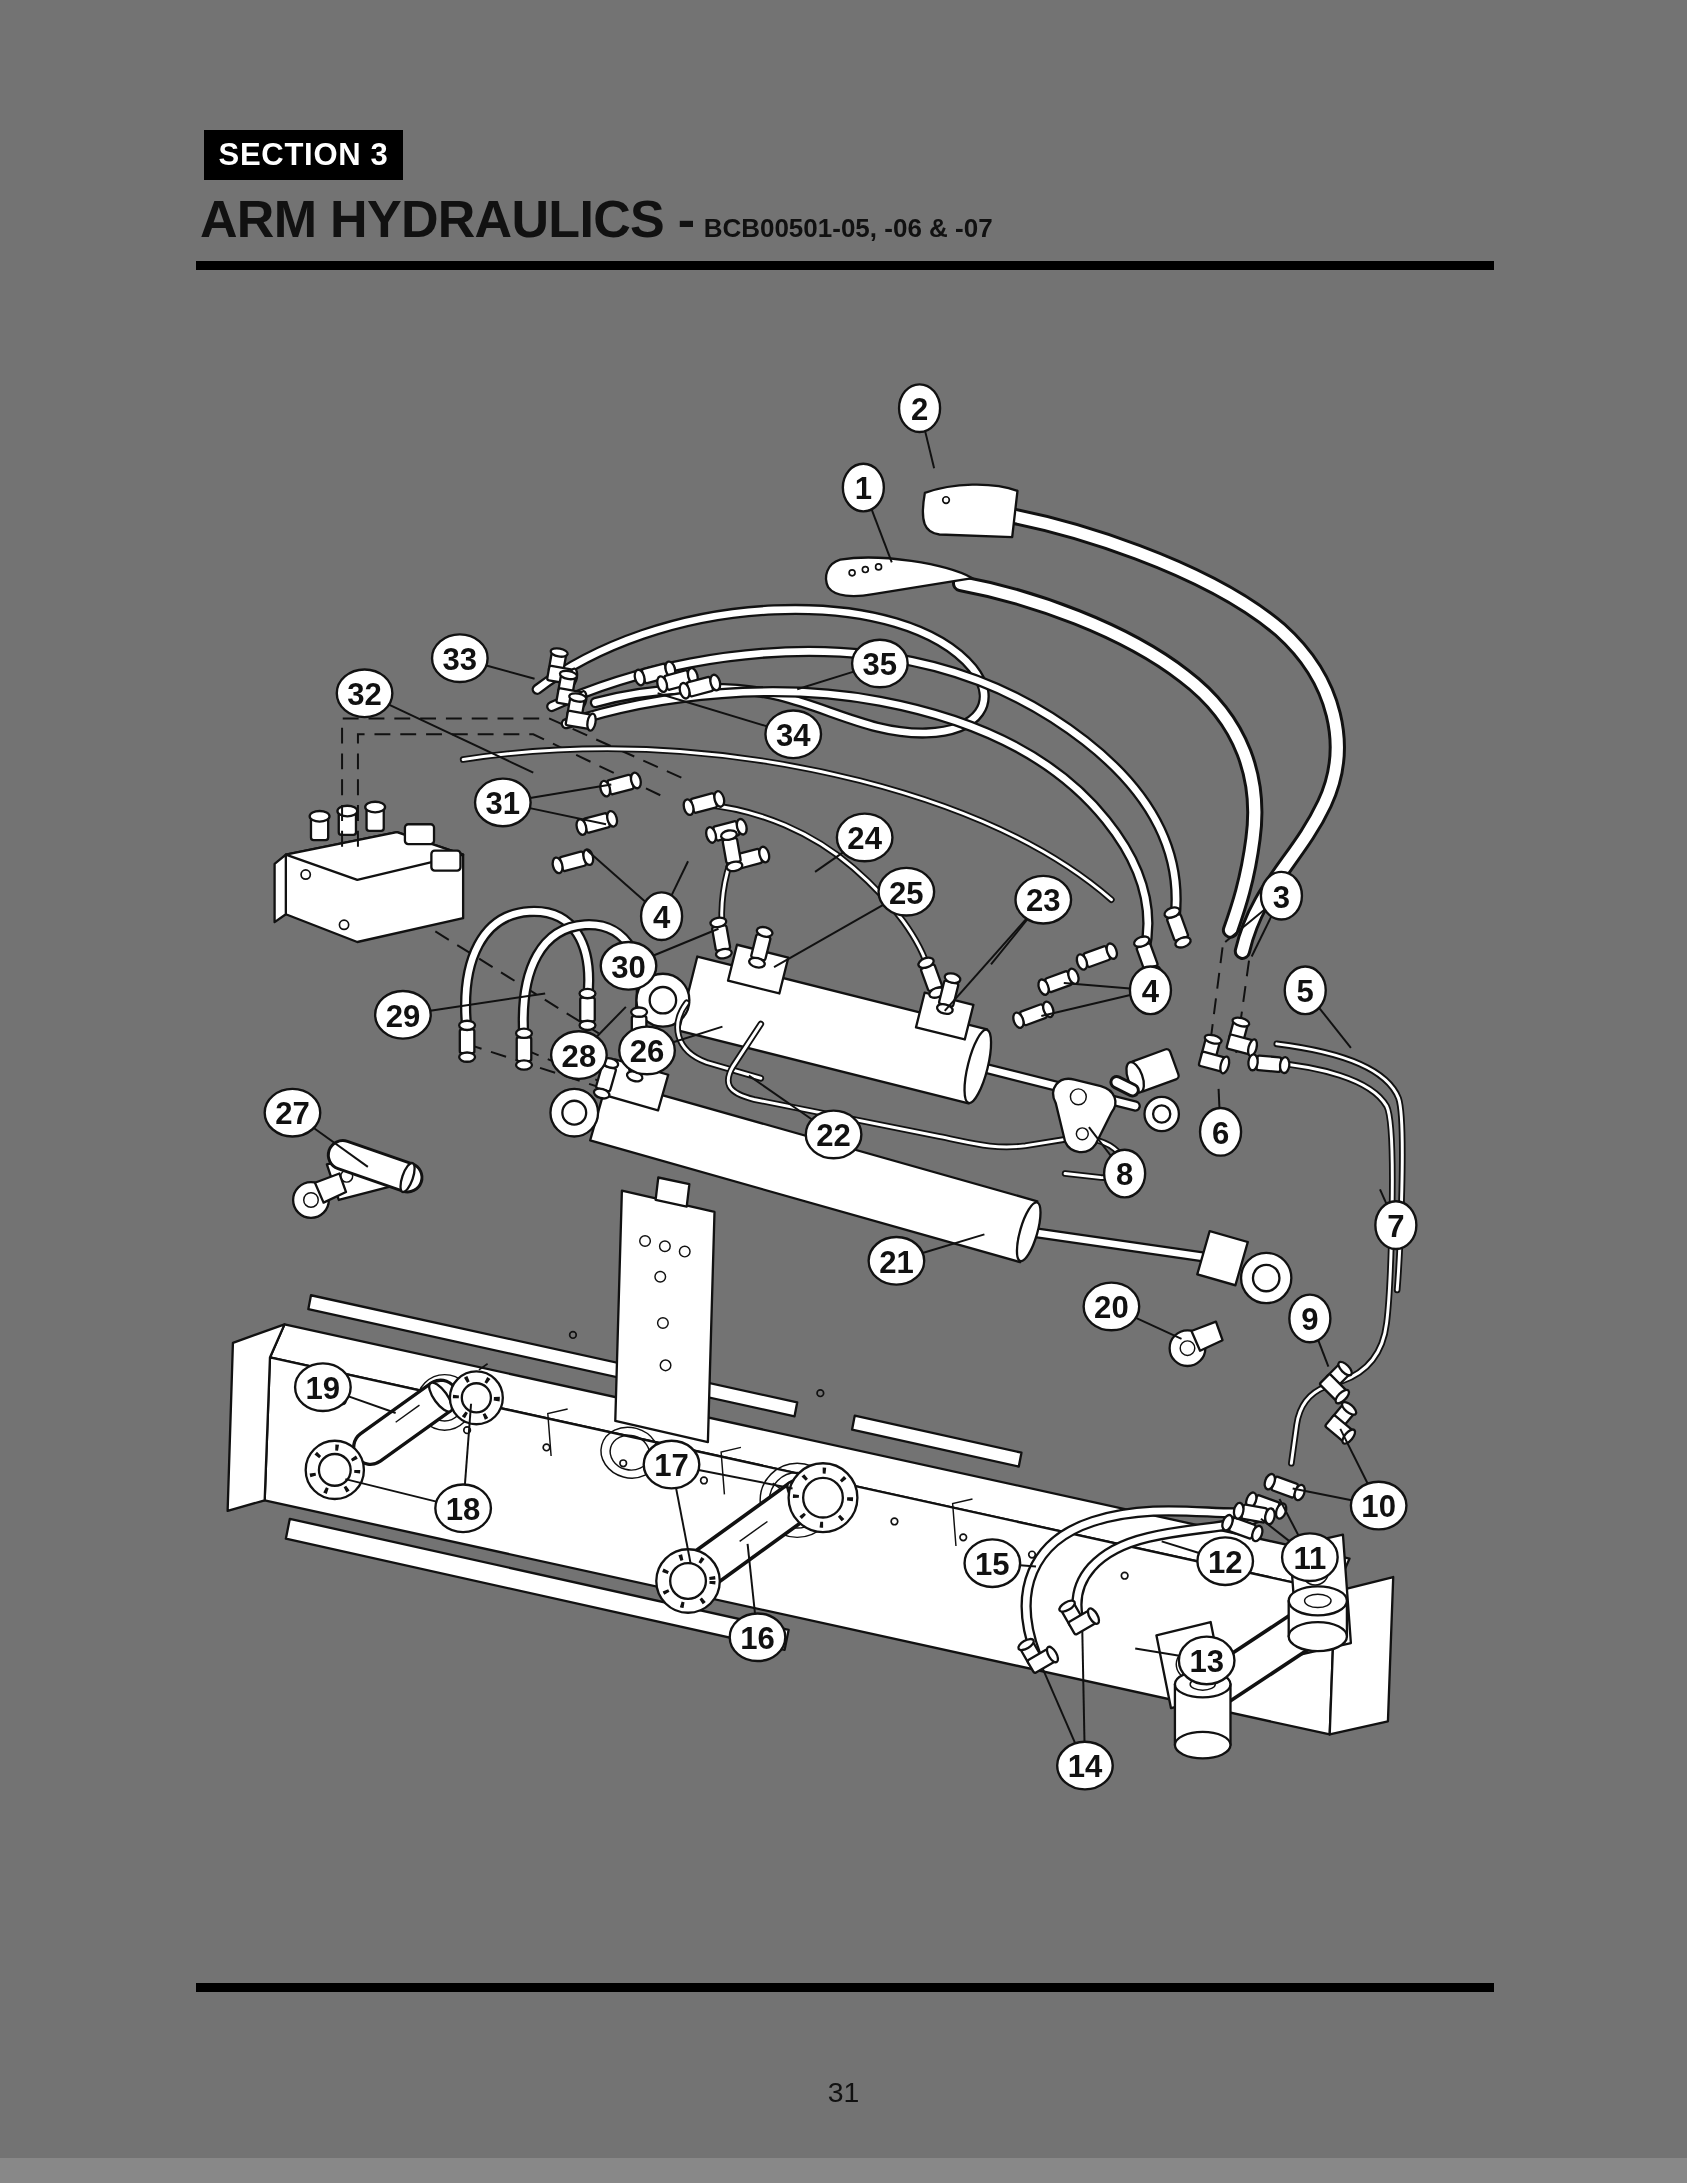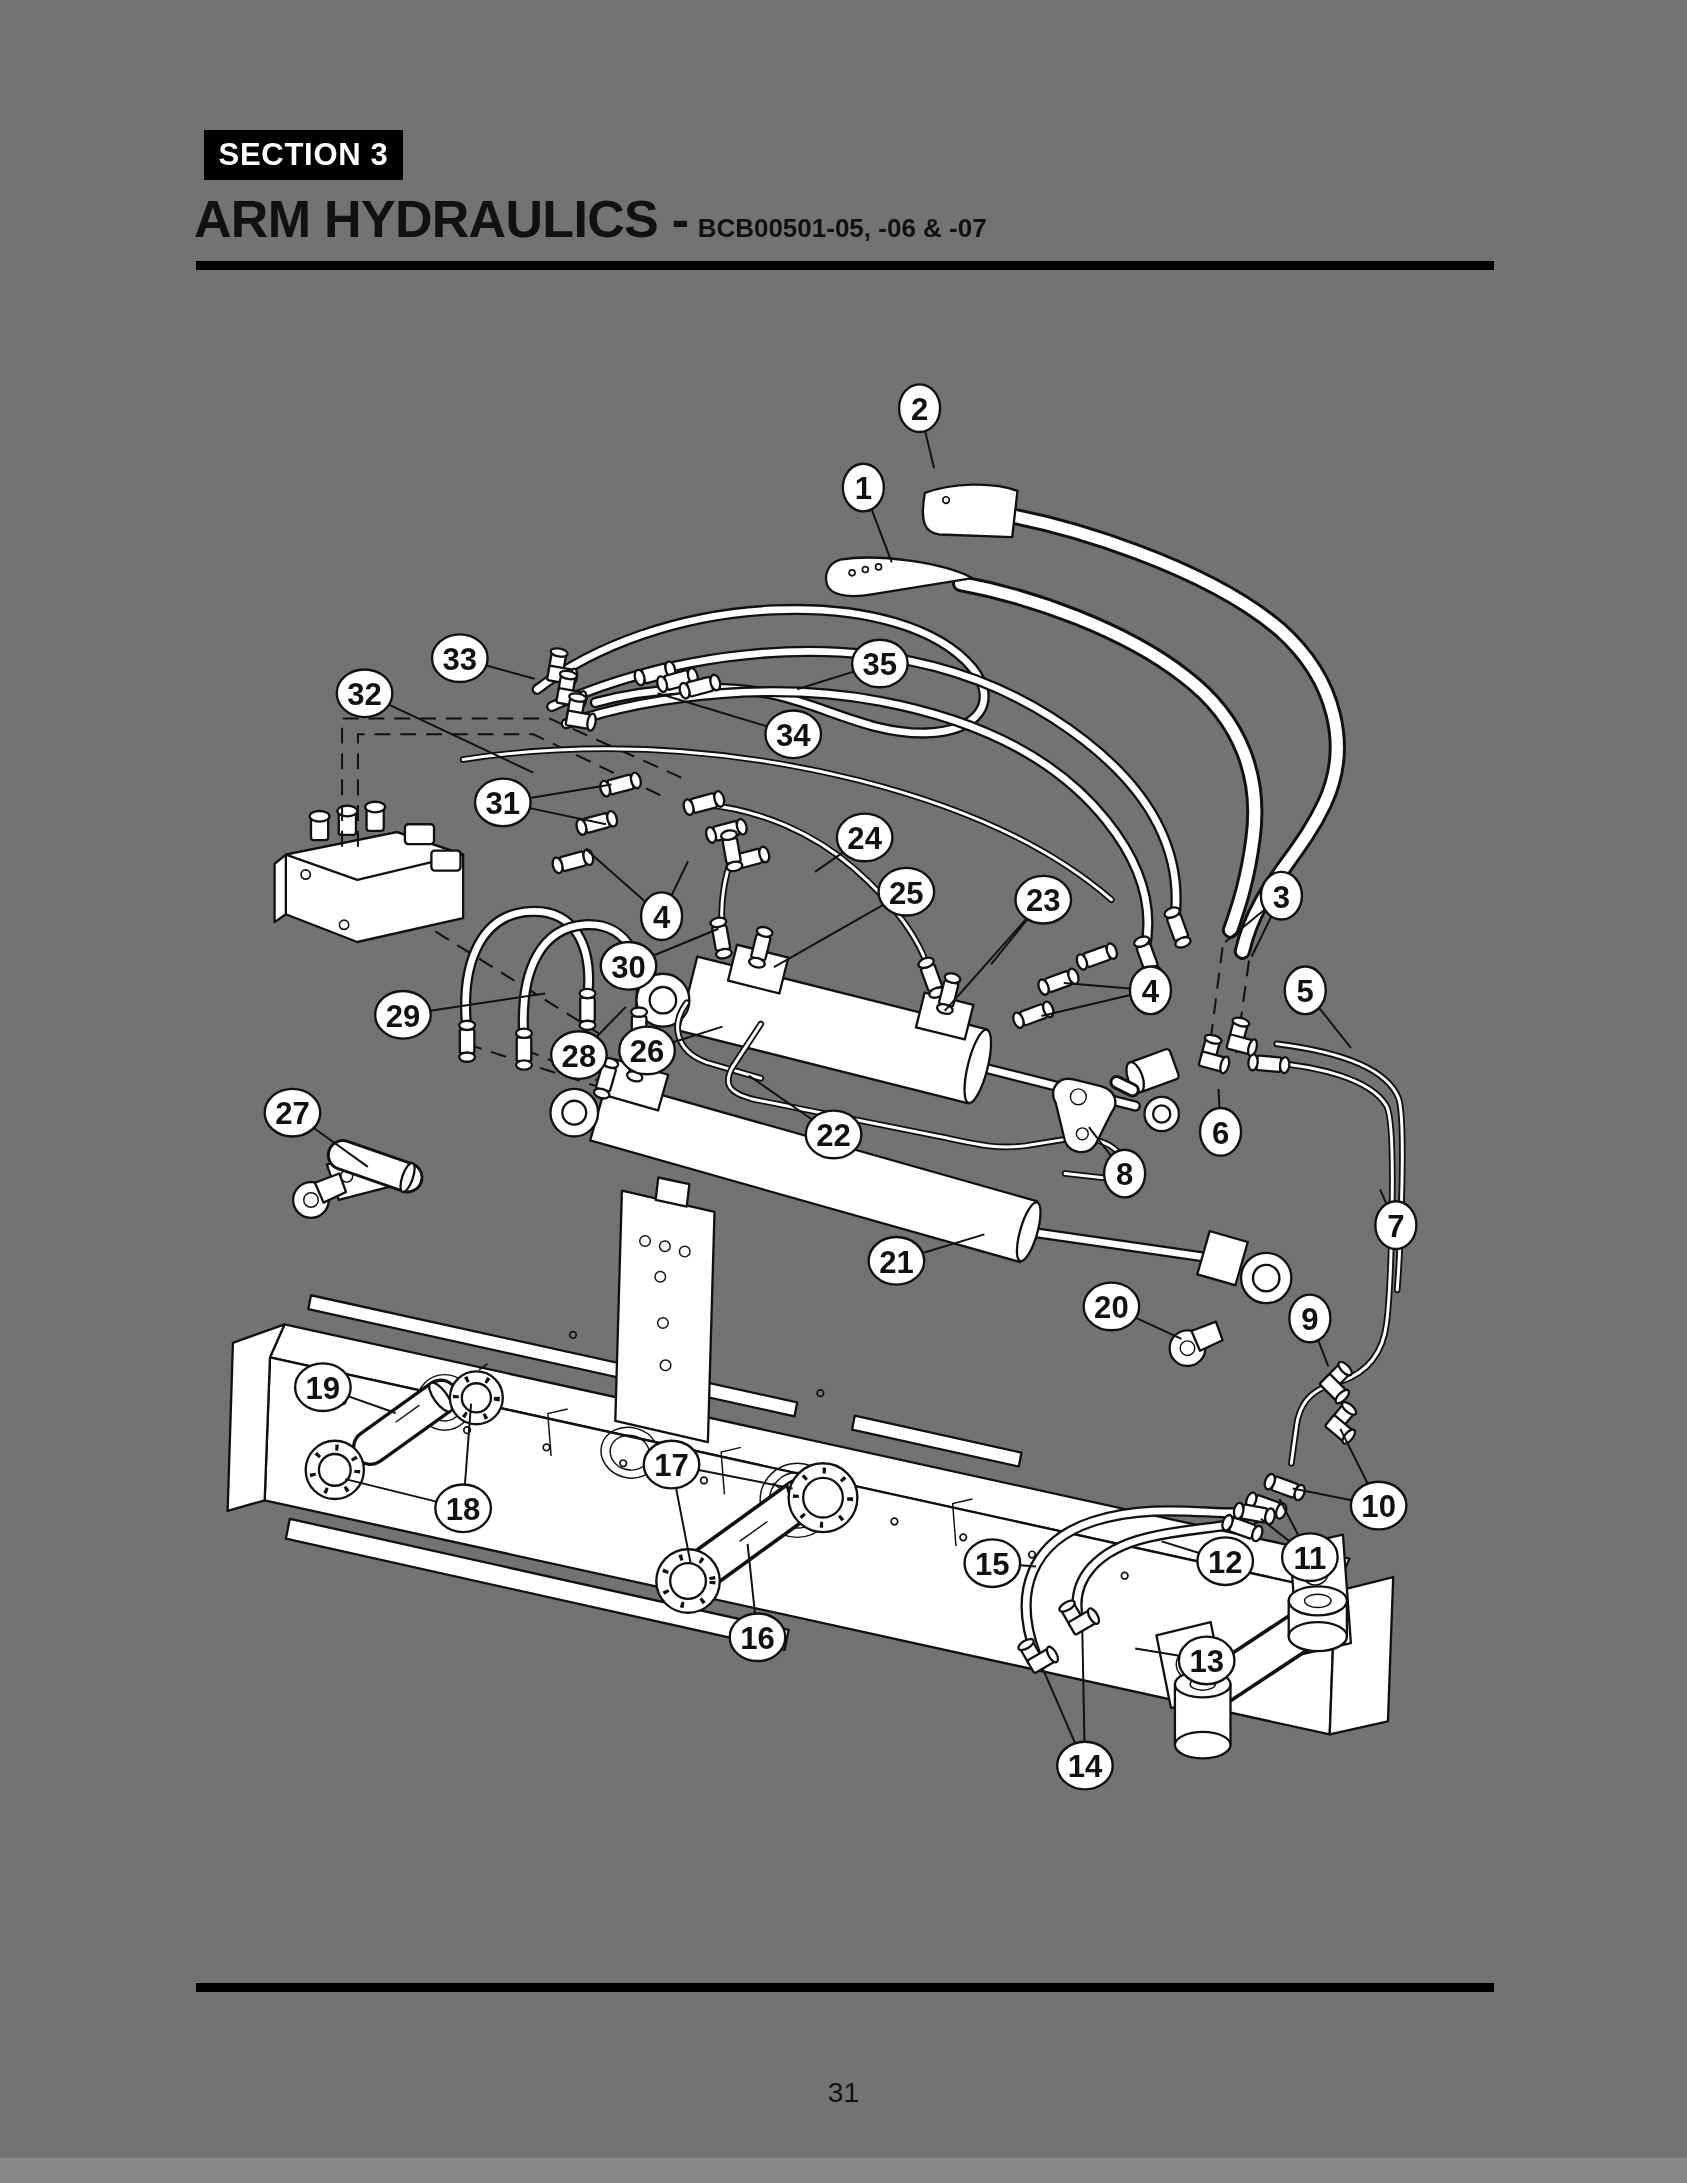--- a/index.html
+++ b/index.html
@@ -5,21 +5,21 @@
   html,body{margin:0;padding:0;background:#888;}
   .page{
     position:relative;width:1687px;height:2158px;background:#737373;
     font-family:"Liberation Sans", sans-serif;color:#111;overflow:hidden;
   }
   .section-badge{
     position:absolute;left:204px;top:130px;height:50px;line-height:50px;
     background:#000;color:#fff;font-weight:bold;font-size:31px;
     padding:0 14.6px;letter-spacing:0.7px;
   }
-  .title-row{position:absolute;left:194px;top:189px;white-space:nowrap;}
+  .title-row{position:absolute;left:200px;top:189px;white-space:nowrap;}
   .title-main{font-size:52px;font-weight:bold;letter-spacing:-0.7px;}
   .title-sub{font-size:26px;font-weight:bold;margin-left:9.3px;}
   .rule{position:absolute;left:196px;width:1298px;height:8.6px;background:#000;}
   .rule-top{top:261px;}
   .rule-bottom{top:1983px;}
   .page-num{position:absolute;top:2076px;left:0;width:1687px;text-align:center;font-size:28.4px;}
   svg.diagram{position:absolute;left:0;top:0;width:1687px;height:2183px;}
 
   
   .part{fill:#fff;stroke:#111;stroke-width:3.5;stroke-linejoin:round;}

